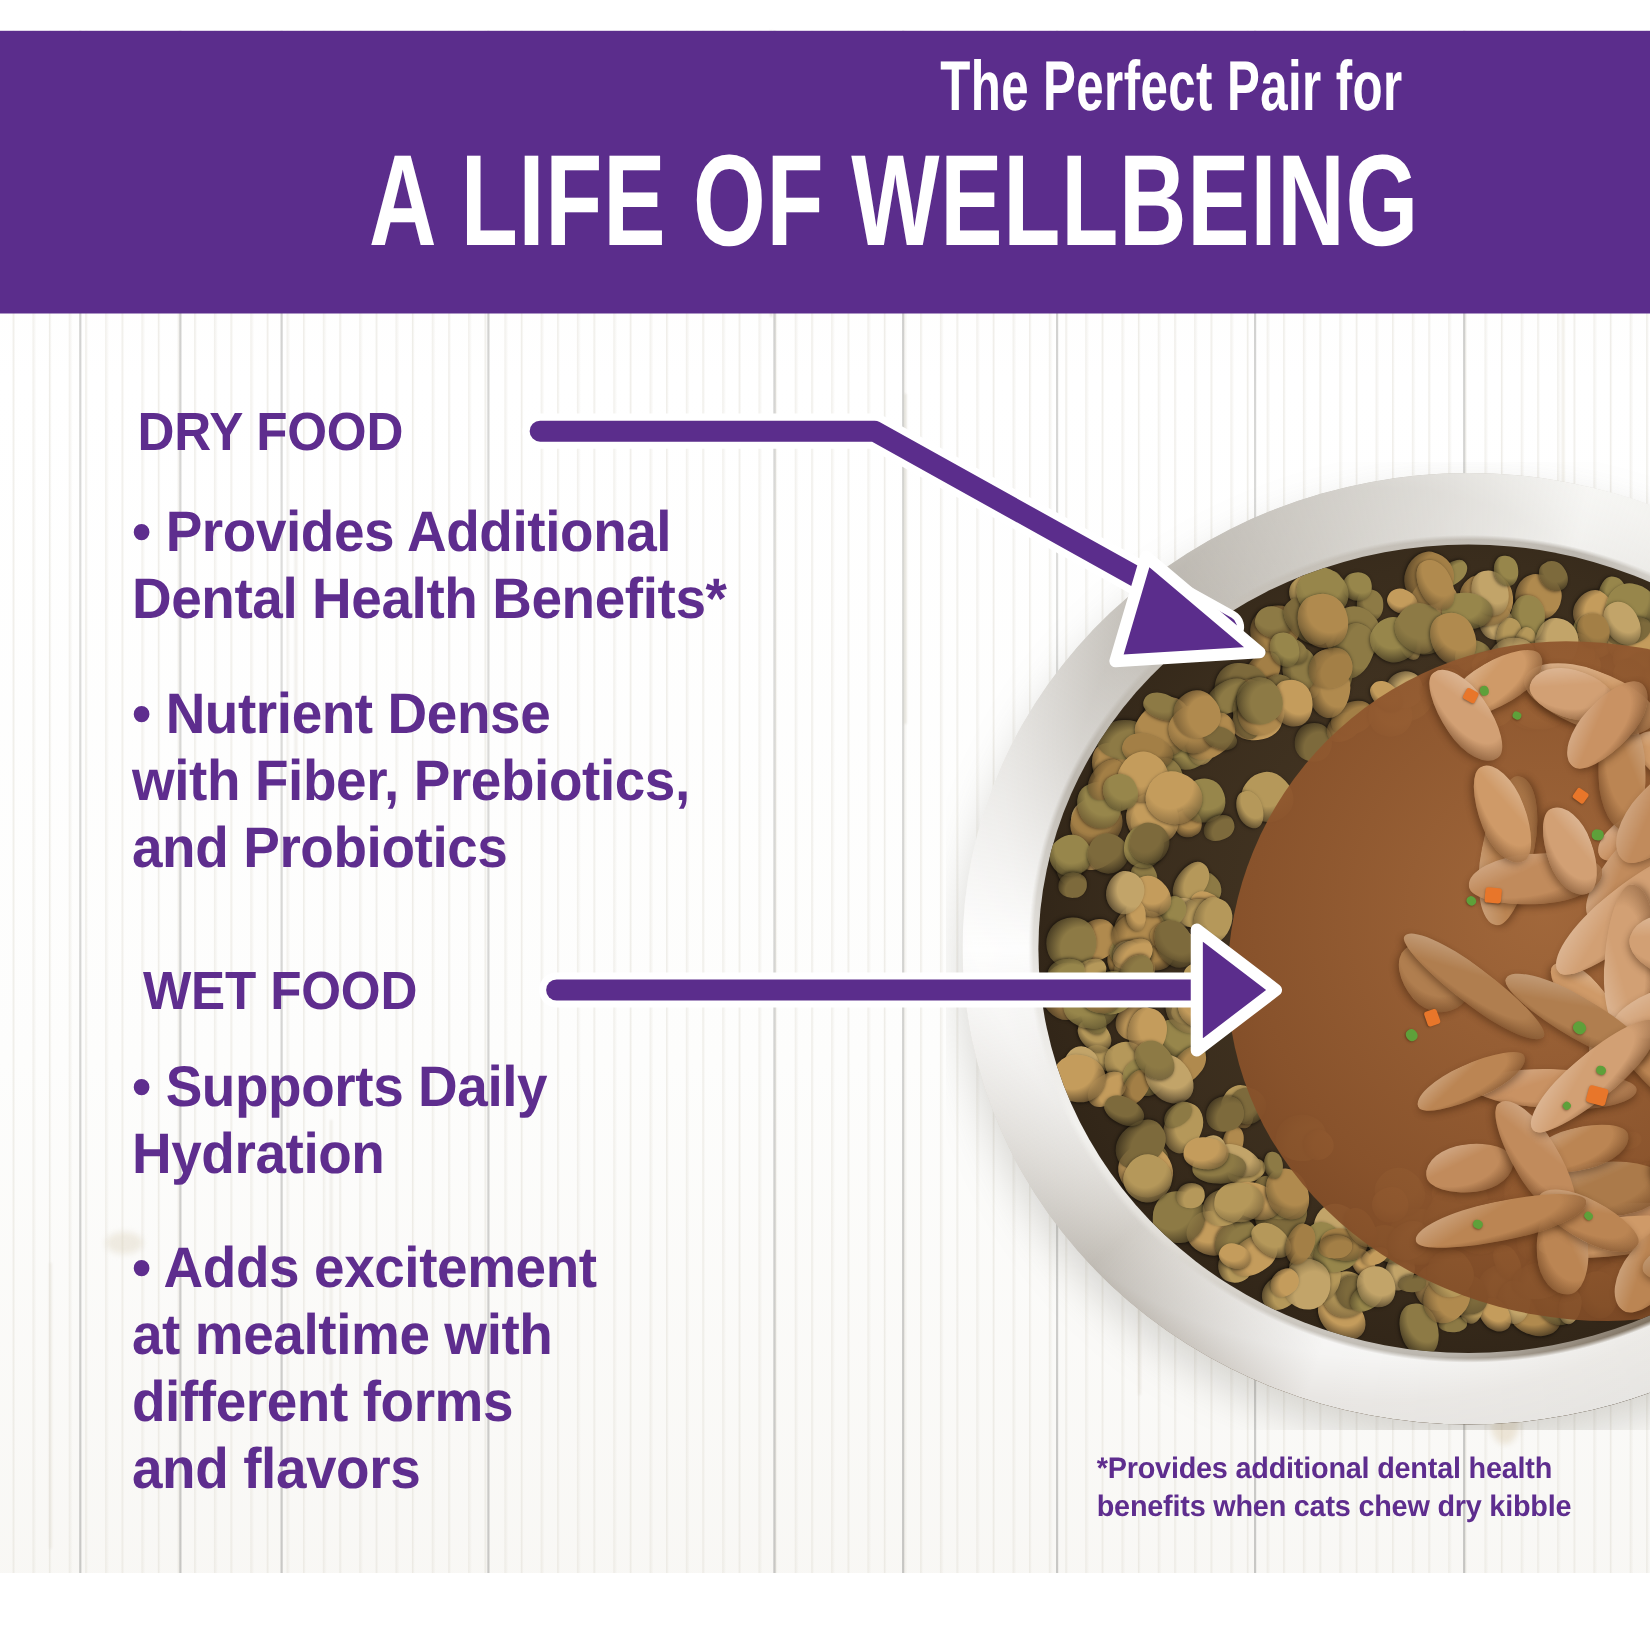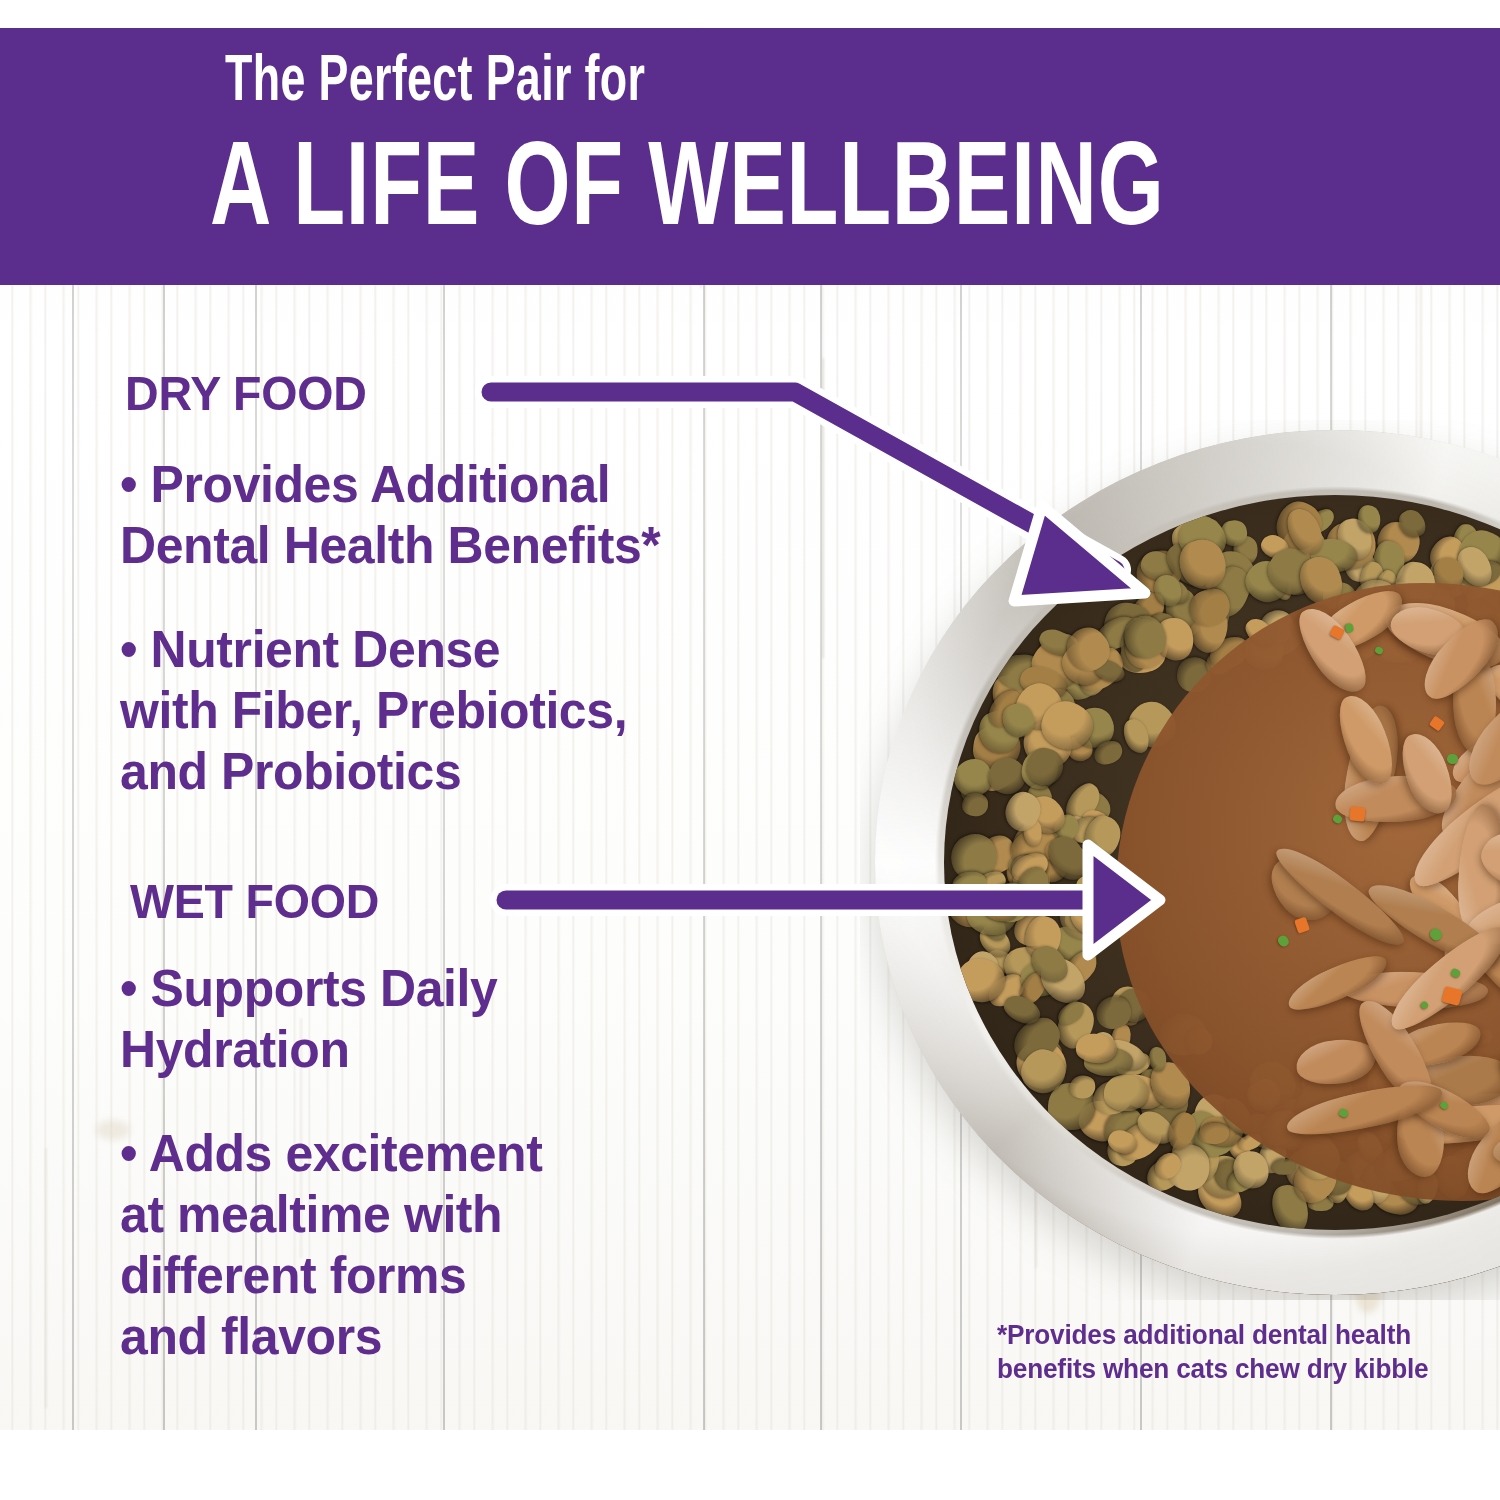--- a/index.html
+++ b/index.html
@@ -42,21 +42,21 @@
   .wood-bottom-fade{
     position:absolute;left:0;bottom:0;width:1500px;height:40px;
     background:#ffffff;
   }
 
   
   .header{
     position:absolute;left:0;top:28px;width:1500px;height:257px;
     background:#5B2D8C;
     color:#ffffff;
-    text-align:left;
+    text-align:right;
   }
   .subtitle{
     position:absolute;left:0;top:18px;width:1500px;
     font-size:64px;line-height:64px;font-weight:700;
     letter-spacing:.5px;
     transform:scaleX(.70);
     transform-origin:50% 0;
     white-space:nowrap;
   }
   .maintitle{

